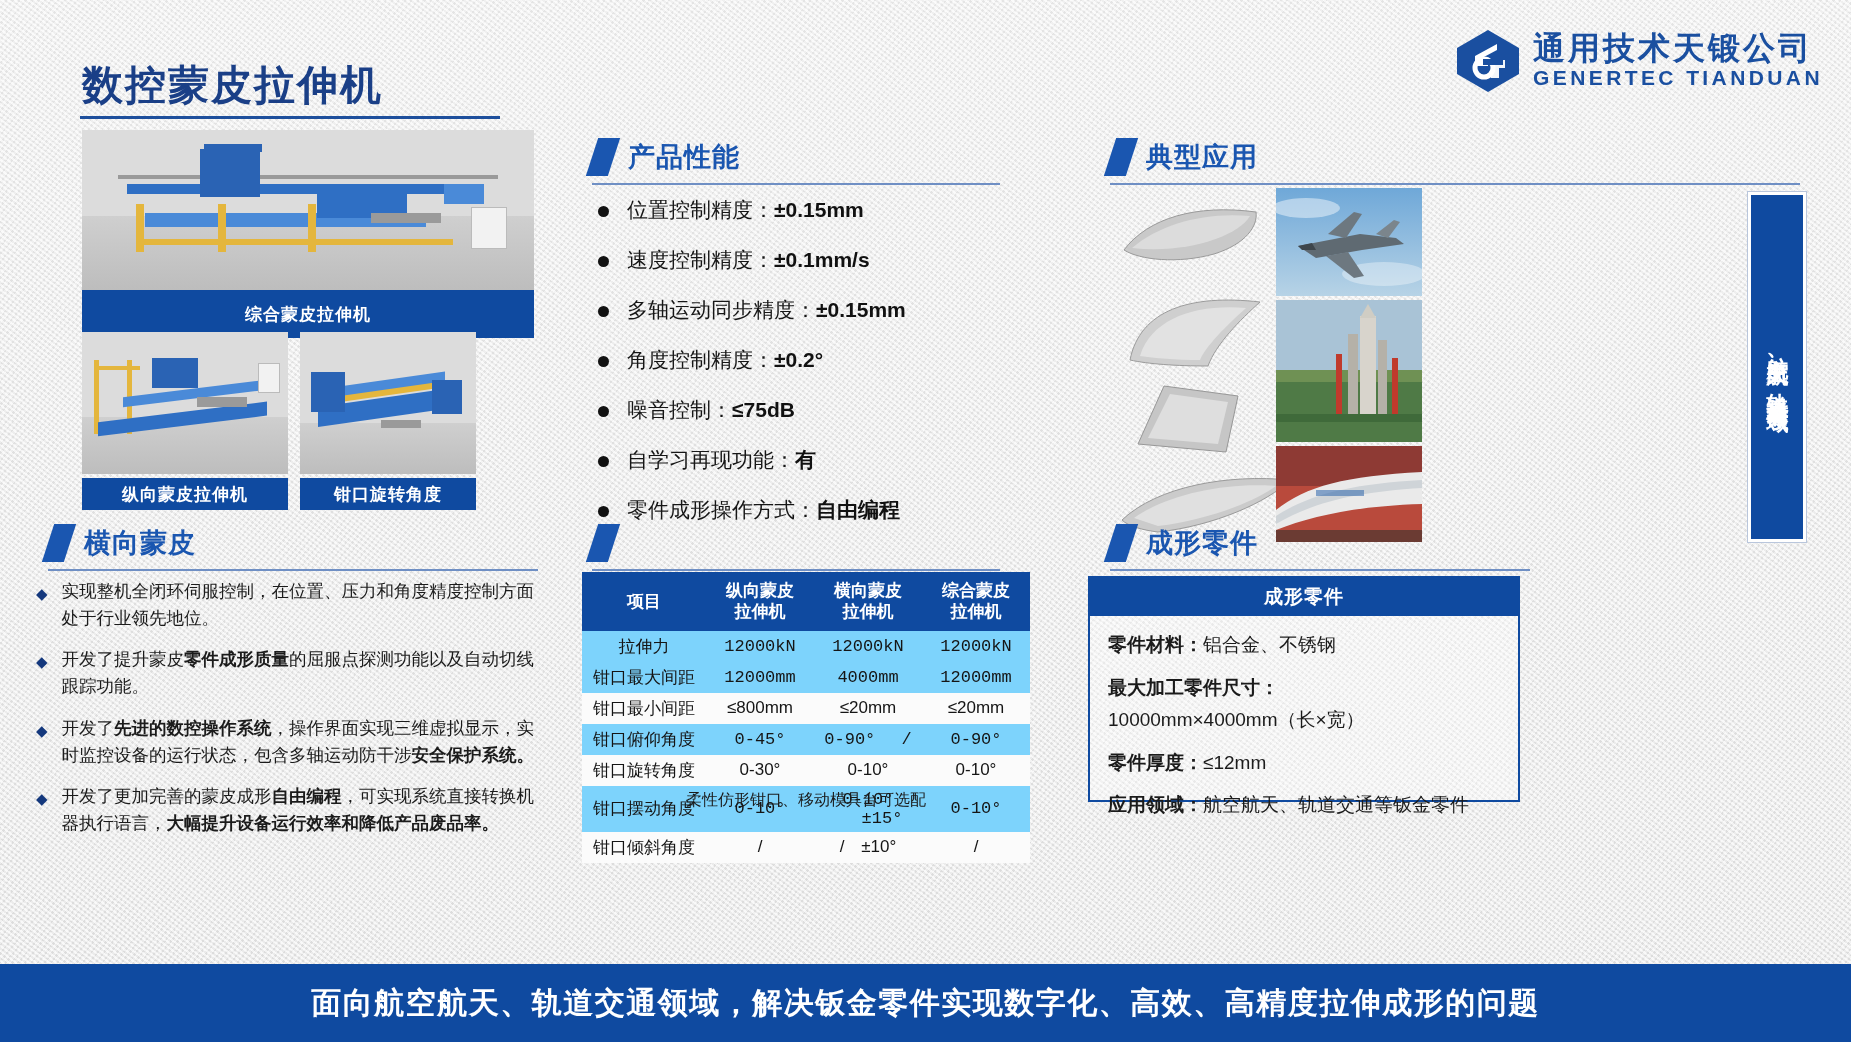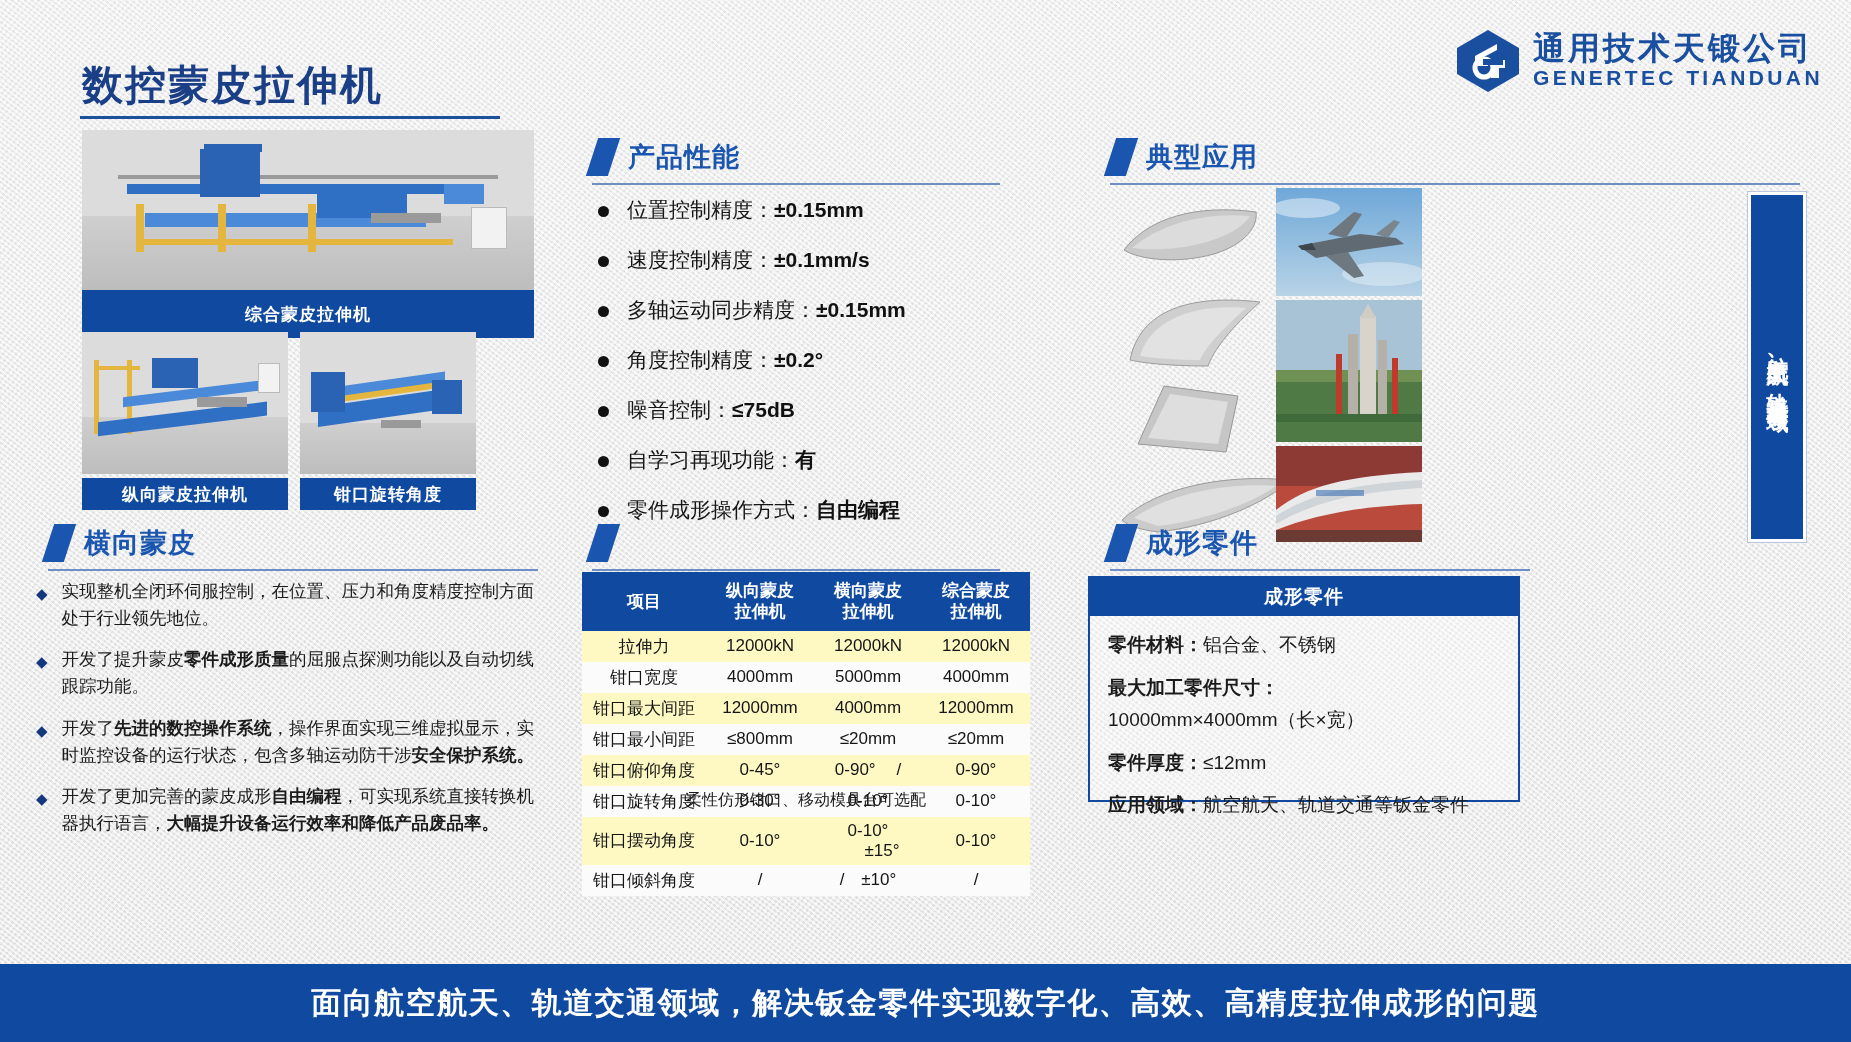--- a/index.html
+++ b/index.html
@@ -68,21 +68,21 @@
   .diamond { color:#14387d; font-size:15px; margin-top:4px; flex:0 0 auto; }
   .adv-text b { font-weight:bold; }
 
   
   table.params { position:absolute; border-collapse:collapse; font-size:16px; }
   table.params th {
     background:#0f4aa0; color:#fff; font-weight:bold; font-size:17px;
     padding:8px 4px; line-height:1.25; text-align:center;
   }
   table.params td { text-align:center; padding:4px 6px; font-size:17px; color:#151515; }
-  table.params tr.odd td { background:#fef9c3; }
+  table.params tr.odd td { background:#7dd3fc;font-family:Liberation Mono, monospace; }
   table.params tr.even td { background:#fbfbfb; }
   .tbl-note { position:absolute; font-size:16px; color:#1b1b1b; text-align:center; }
 
   
   .thumb { position:absolute; overflow:hidden; background:#c8ccd0; }
   .vbar {
     position:absolute; background:#0f4aa0; color:#fff; font-weight:bold;
     font-size:22px; letter-spacing:3px; line-height:1.22;
     writing-mode: vertical-rl; text-orientation: upright;
     display:flex; align-items:center; justify-content:center;
@@ -339,26 +339,20 @@
           <span>拉伸机</span>
         </th>
       </tr>
     </thead>
     <tbody>
       <tr class="odd">
         <td>拉伸力</td>
         <td>12000kN</td>
         <td>12000kN</td>
         <td>12000kN</td>
-      </tr>
-      <tr class="even">
-        <td>钳口宽度</td>
-        <td>4000mm</td>
-        <td>5000mm</td>
-        <td>4000mm</td>
       </tr>
       <tr class="odd">
         <td>钳口最大间距</td>
         <td>12000mm</td>
         <td>4000mm</td>
         <td>12000mm</td>
       </tr>
       <tr class="even">
         <td>钳口最小间距</td>
         <td>≤800mm</td>

